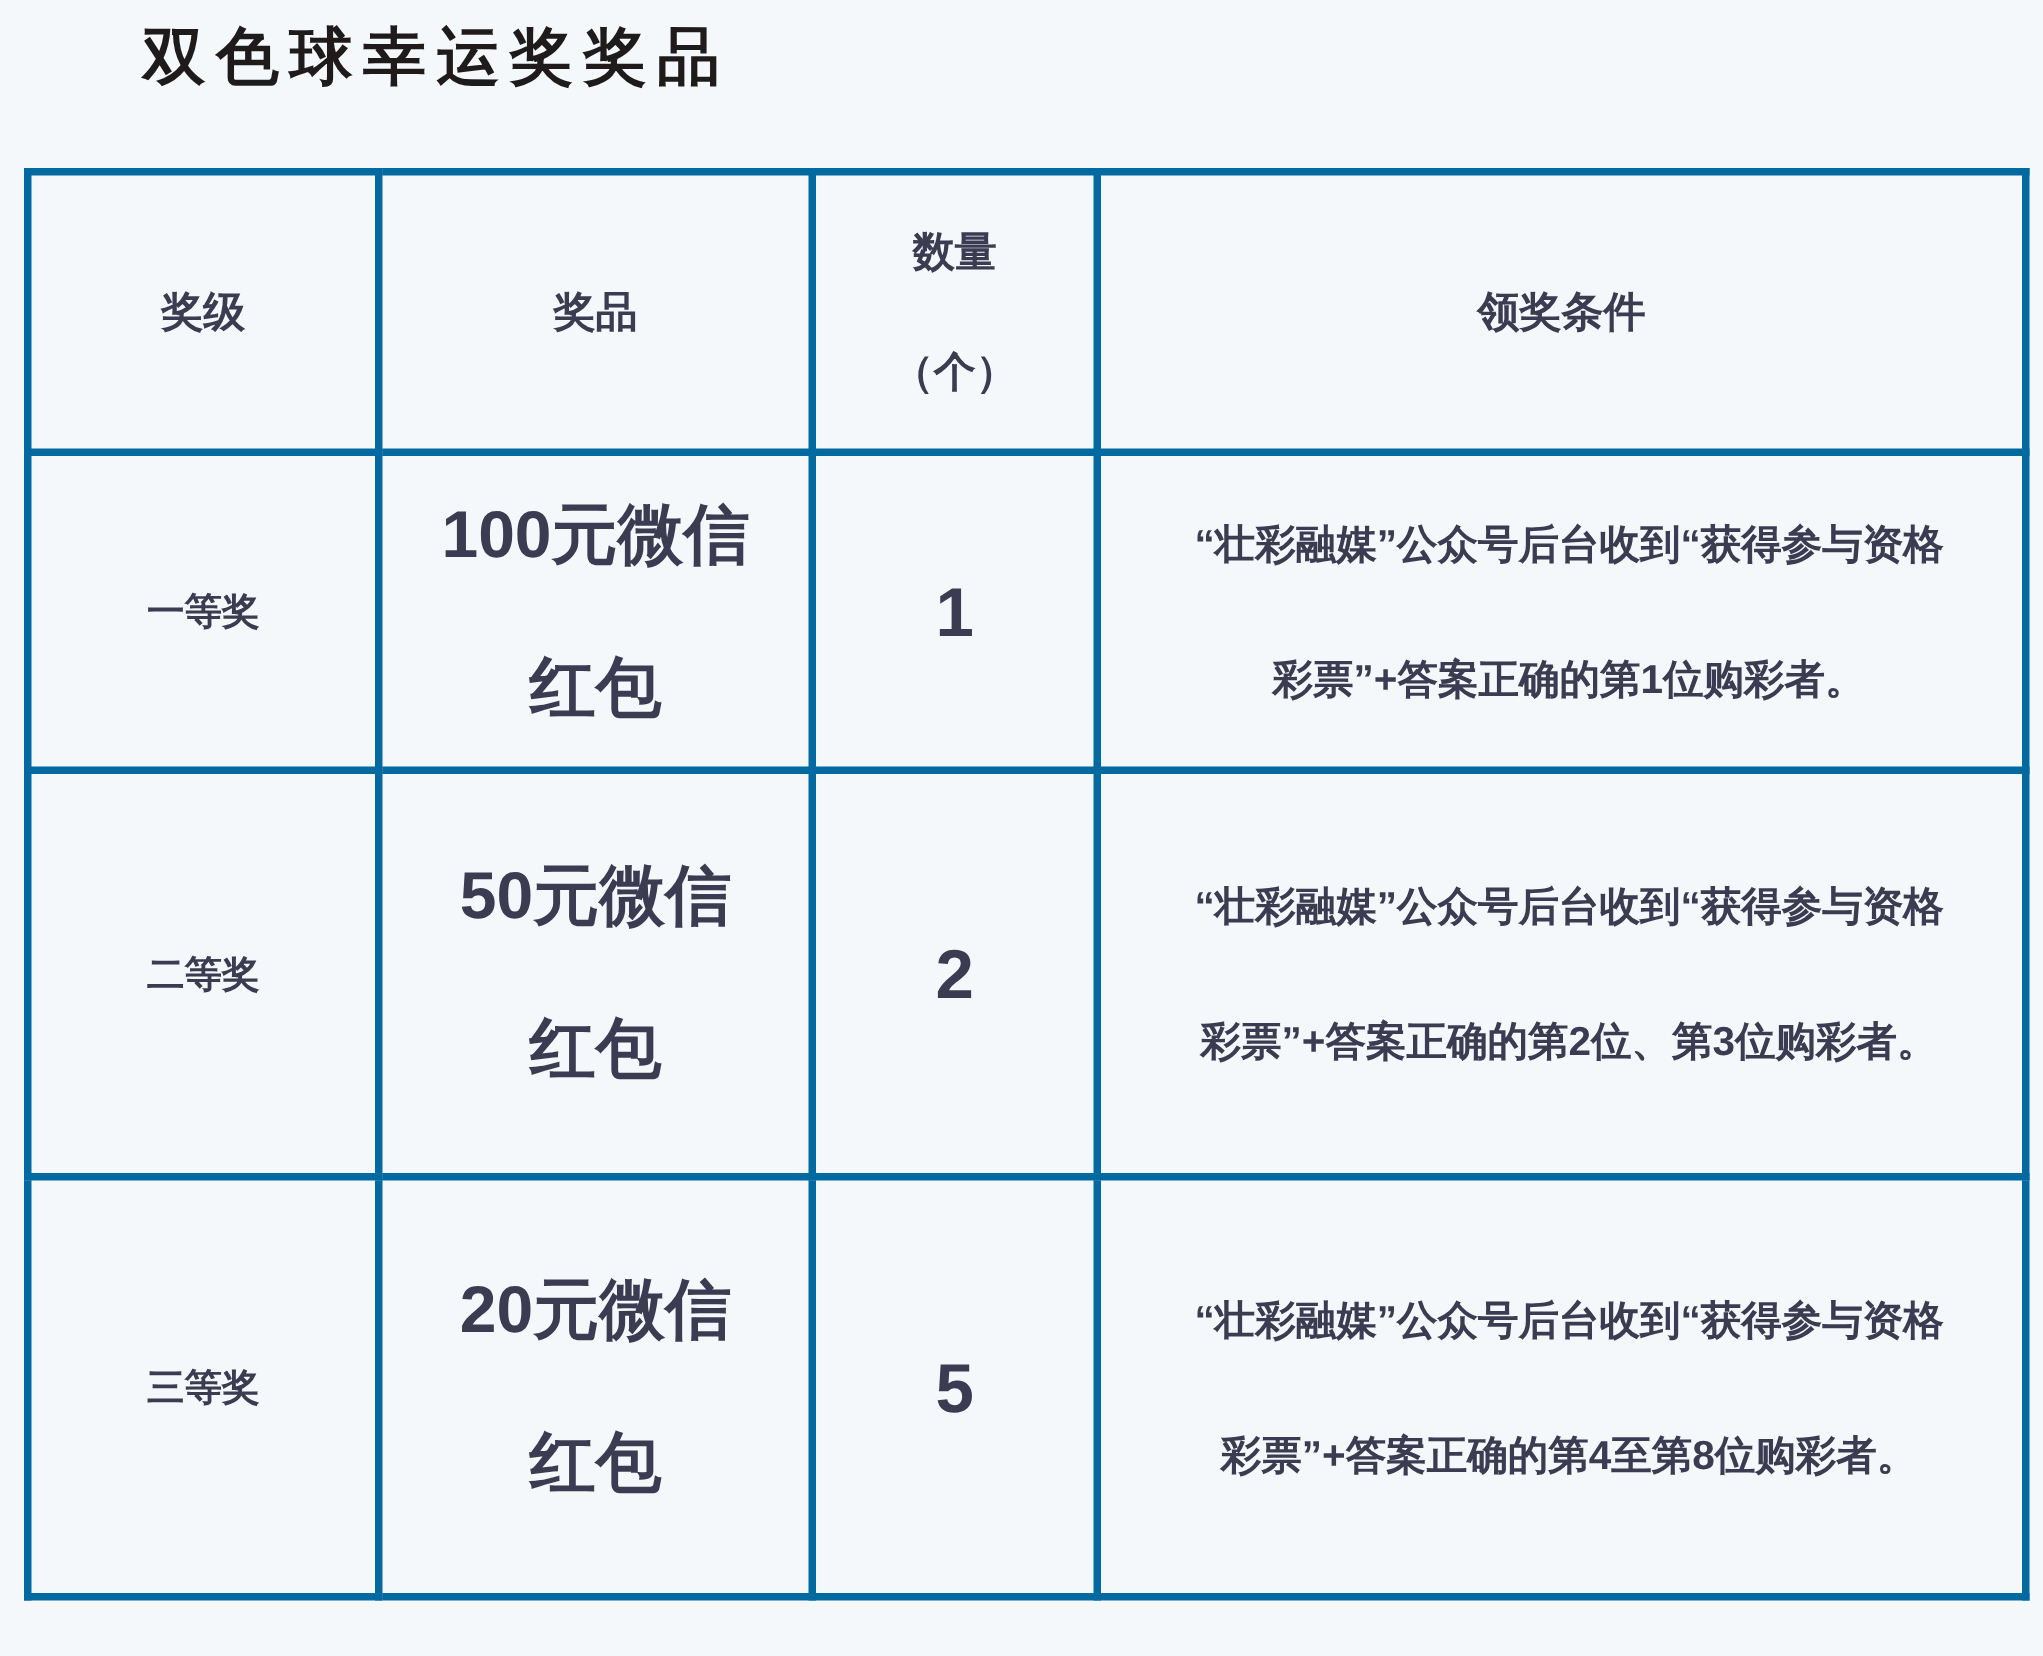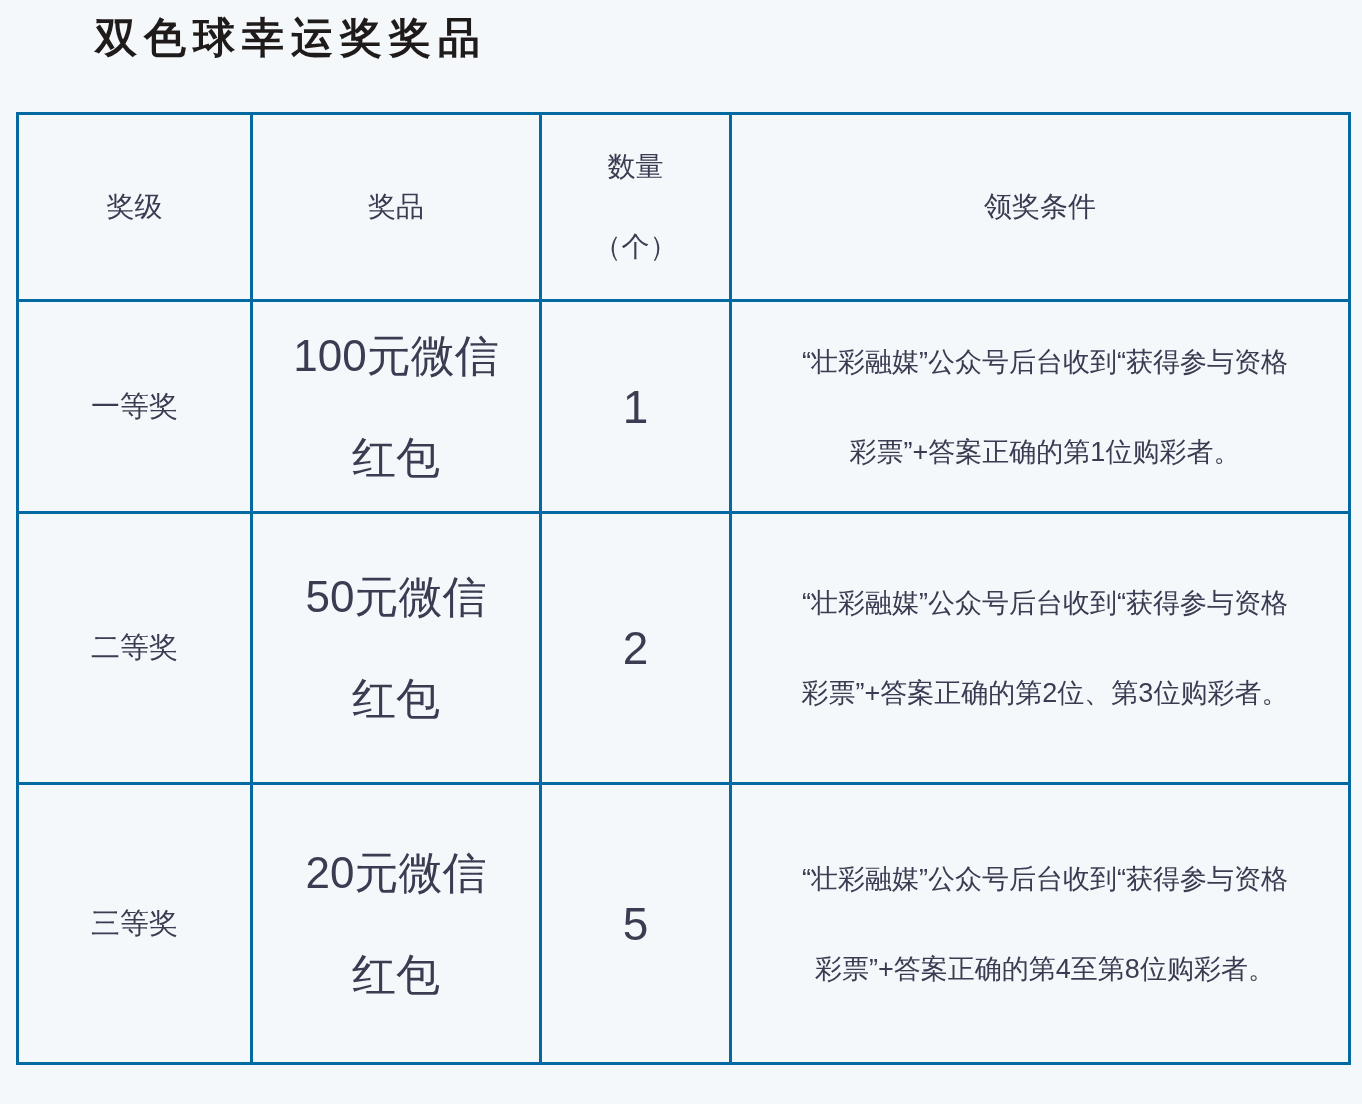--- a/index.html
+++ b/index.html
@@ -30,37 +30,37 @@
   }
   table.prize-table {
     position: absolute;
     left: 16px;
     top: 112px;
     width: 1332px;
     border-collapse: collapse;
     table-layout: fixed;
   }
   .prize-table td, .prize-table th {
-    border: 3px solid #0369a1;
+    border: 5px solid #0369a1;
     vertical-align: middle;
     text-align: center;
     color: #3b3b52;
-    font-weight: normal;
+    font-weight: bold;
     padding: 0;
     overflow: hidden;
   }
   tr.hdr      { height: 187px; }
   tr.r1       { height: 212px; }
   tr.r2       { height: 271px; }
   tr.r3       { height: 280px; }
 
   .hdr th { font-size: 28px; }
   .hdr .qty-line { line-height: 80px; }
 
-  .cell-level { font-size: 29px; }
+  .cell-level { font-size: 25px; }
 
   .cell-prize { color: #2c2c36; }
   .cell-prize .prize-line { font-size: 44px; line-height: 102px; }
 
   .cell-qty { font-size: 46px; color: #2c2c36; }
 
   .cell-cond {
     text-align: right;
     padding-left: 16px !important;
     padding-right: 6px !important;

